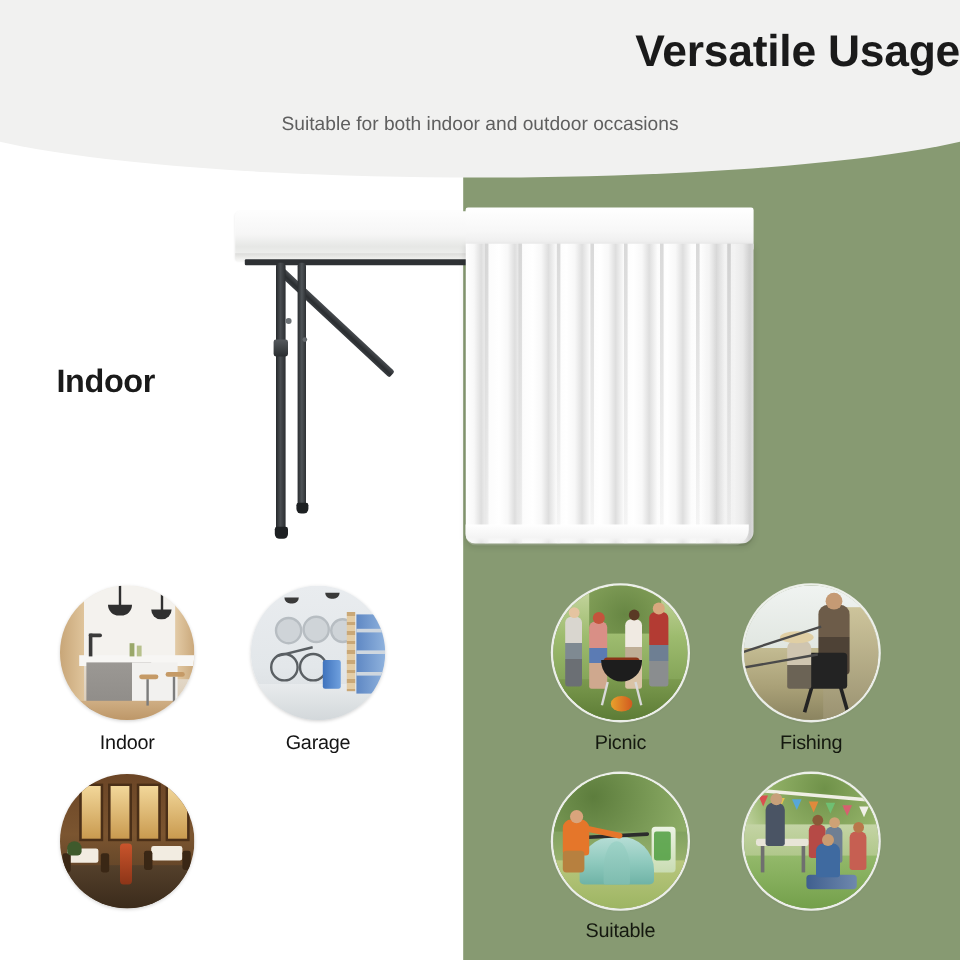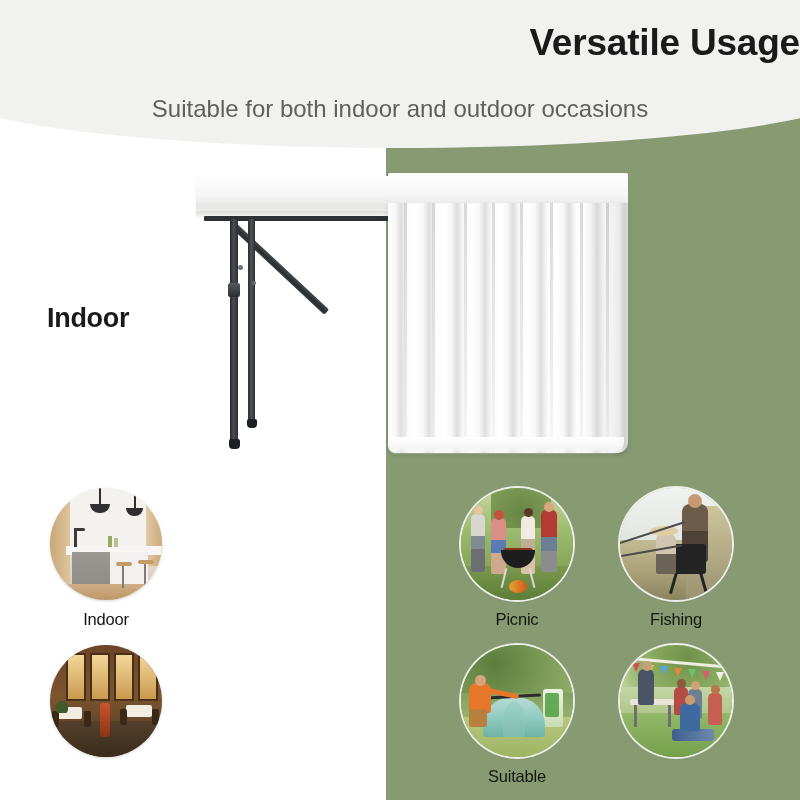--- a/index.html
+++ b/index.html
@@ -22,21 +22,21 @@
     border-bottom-right-radius:50% 22%;
     overflow:hidden;
   }
   .header-inner{position:absolute;left:60px;top:120px;width:800px;height:148px;}
   .title{
     position:absolute;left:0;top:22px;width:800px;text-align:right;
     font-size:37px;font-weight:bold;color:#1a1a1a;letter-spacing:-0.2px;
   }
   .subtitle{
     position:absolute;left:0;top:95px;width:800px;text-align:center;
-    font-size:24px;color:#5f5f5f;font-weight:400;
+    font-size:16px;color:#5f5f5f;font-weight:400;
   }
 
   
   .label-indoor{
     position:absolute;left:47px;top:303px;
     font-size:27px;font-weight:bold;color:#1a1a1a;letter-spacing:-0.3px;
   }
   .label-outdoor{
     position:absolute;right:25px;top:303px;
     font-size:27px;font-weight:bold;color:#ffffff;letter-spacing:-0.3px;
@@ -342,20 +342,43 @@
           <div class="k-bottle2"></div>
         <div class="k-stool1"></div>
           <div class="k-stool1l"></div>
           <div class="k-stool2"></div>
           <div class="k-stool2l"></div>
       </div>
     </div>
     <div class="cap">Indoor</div>
   </div>
 
+  <div class="cell" style="left:195px;top:488px">
+    <div class="circle">
+      <div class="scene">
+        <div class="g-bg"></div>
+          <div class="g-floor"></div>
+        <div class="g-wheel1"></div>
+          <div class="g-wheel2"></div>
+          <div class="g-wheel3"></div>
+        <div class="g-bike"></div>
+          <div class="g-bike2"></div>
+          <div class="g-bikebar"></div>
+        <div class="g-drum"></div>
+          <div class="g-ladder"></div>
+        <div class="g-shelf"></div>
+        <div class="g-shelf-l" style="top:36px"></div>
+        <div class="g-shelf-l" style="top:54px"></div>
+        <div class="g-shelf-l" style="top:72px"></div>
+        <div class="g-lamp"></div>
+          <div class="g-lamp2"></div>
+      </div>
+    </div>
+    <div class="cap">Garage</div>
+  </div>
 
   <div class="cell" style="left:36px;top:645px">
     <div class="circle">
       <div class="scene">
         <div class="d-bg"></div>
         <div class="d-win" style="left:16px"></div>
         <div class="d-win" style="left:40px"></div>
         <div class="d-win" style="left:64px"></div>
         <div class="d-win" style="left:88px"></div>
         <div class="d-floor"></div>

